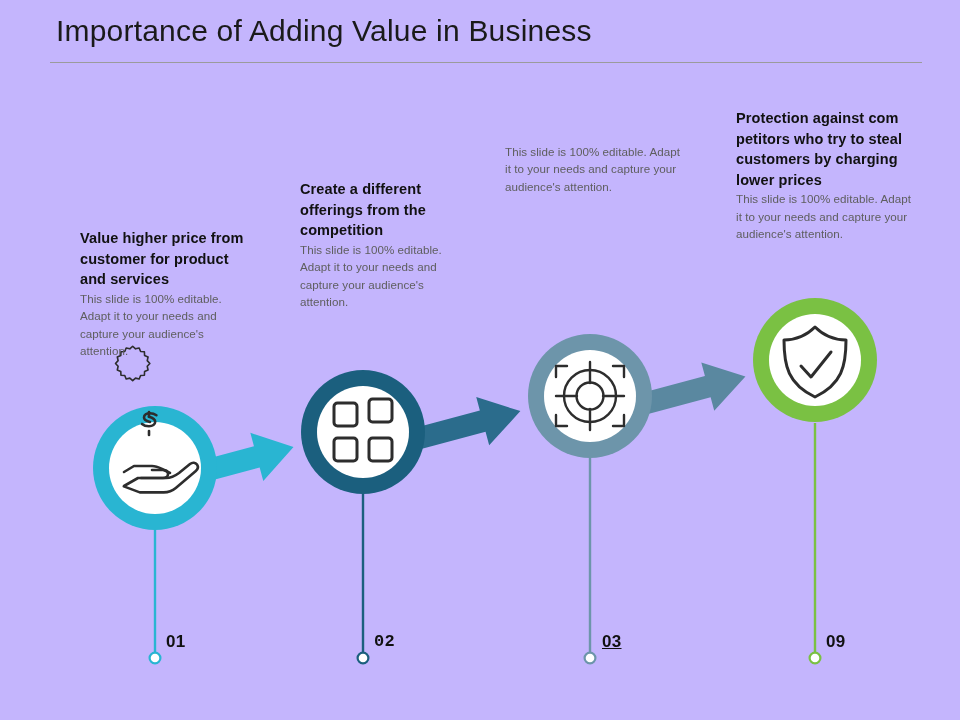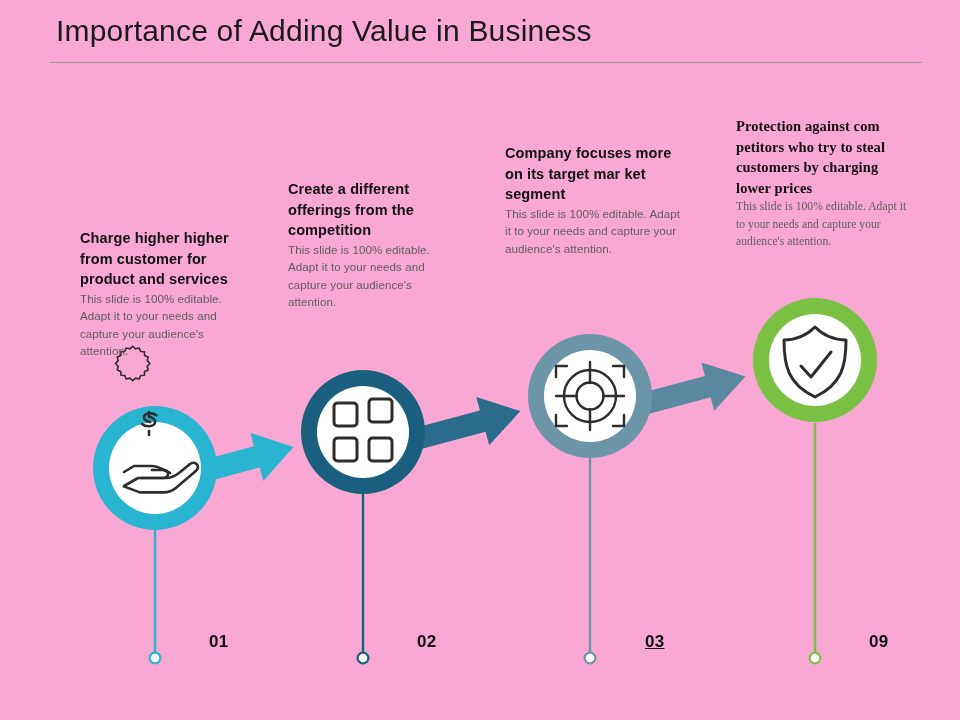--- a/index.html
+++ b/index.html
@@ -1,21 +1,21 @@
 <!DOCTYPE html>
 <html><head>
 <meta charset="utf-8">
 <style>
   html,body{margin:0;padding:0;}
   body{
     width:960px;height:720px;background:#ffffff;
     font-family:"Liberation Sans", sans-serif;
     overflow:hidden;position:relative;
   }
-  #slide{position:relative;width:960px;height:720px;background:#f9a8d4;}
+  #slide{position:relative;width:960px;height:720px;background:#c4b5fd;}
 
   
   .title{
     position:absolute;left:56px;top:14px;
     font-size:30px;font-weight:400;color:#1a1a1a;
     letter-spacing:.2px;white-space:nowrap;
   }
   .title-rule{
     position:absolute;left:50px;top:62px;width:872px;height:1px;
     background:#9b9b9b;
@@ -28,32 +28,31 @@
   .block{position:absolute;}
   .block .hd{
     font-size:14.5px;font-weight:bold;color:#111;
     line-height:1.42;letter-spacing:.1px;
   }
   .block .bd{
     margin-top:0;font-size:11.6px;color:#5e5e5e;
     line-height:1.5;letter-spacing:.05px;
   }
   #b1{left:80px;top:228px;width:166px;}
-  #b2{left:288px;top:179px;width:172px;}
+  #b2{left:300px;top:179px;width:172px;}
   #b3{left:505px;top:143px;width:176px;}
-  #b4{left:736px;top:116px;width:178px;font-family:Liberation Serif, serif;}
+  #b4{left:736px;top:108px;width:178px;}
 
   
   .stepnum{
     position:absolute;font-size:17px;font-weight:bold;color:#111;
     letter-spacing:.3px;
-    margin-left:43px;
   }
   #n1{left:166px;top:632px;}
-  #n2{left:374px;top:632px;}
+  #n2{left:374px;top:632px;font-family:Liberation Mono, monospace;}
   #n3{left:602px;top:632px;text-decoration:underline;}
   #n4{left:826px;top:632px;}
 </style>
 </head>
 <body>
 
 <div id="slide">
 
   <div class="title">Importance of Adding Value in Business</div>
   <div class="title-rule"></div>
@@ -151,31 +150,30 @@
       <circle cx="815" cy="360" r="46" fill="#ffffff"></circle>
       <g fill="none" stroke="#2d2d2d" stroke-width="3" stroke-linecap="round" stroke-linejoin="round">
         <path d="M815 327 c-9 9 -20 13 -31 13 c0 26 4 44 31 57
                  c27 -13 31 -31 31 -57 c-11 0 -22 -4 -31 -13 Z"></path>
         <polyline points="801,366 811,377 831,352"></polyline>
       </g>
     </g>
   </svg>
 
   <div class="block" id="b1">
-    <div class="hd">Charge higher higher from customer for product and services</div>
+    <div class="hd">Value higher price from customer for product and services</div>
     <div class="bd">This slide is 100% editable.  Adapt it to your needs and capture your audience's attention.</div>
   </div>
 
   <div class="block" id="b2">
     <div class="hd">Create a different offerings from the competition</div>
     <div class="bd">This slide is 100% editable.  Adapt it to your needs and capture your audience's attention.</div>
   </div>
 
   <div class="block" id="b3">
-    <div class="hd">Company focuses more on its target mar ket segment</div>
     <div class="bd">This slide is 100% editable. Adapt it to  your needs and capture your audience's attention.</div>
   </div>
 
   <div class="block" id="b4">
     <div class="hd">Protection against com petitors who try to steal customers by charging lower prices</div>
     <div class="bd">This slide is 100% editable.  Adapt it to your needs and capture your audience's attention.</div>
   </div>
 
   <div class="stepnum" id="n1">01</div>
   <div class="stepnum" id="n2">02</div>

